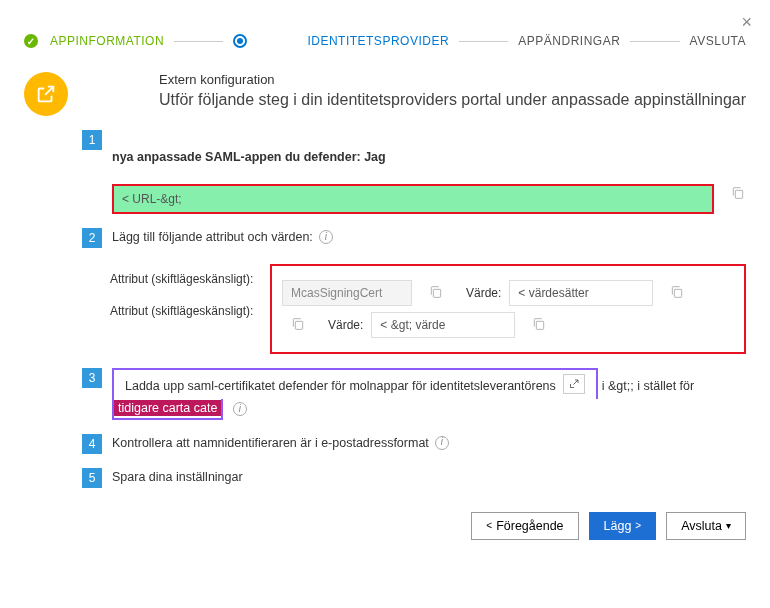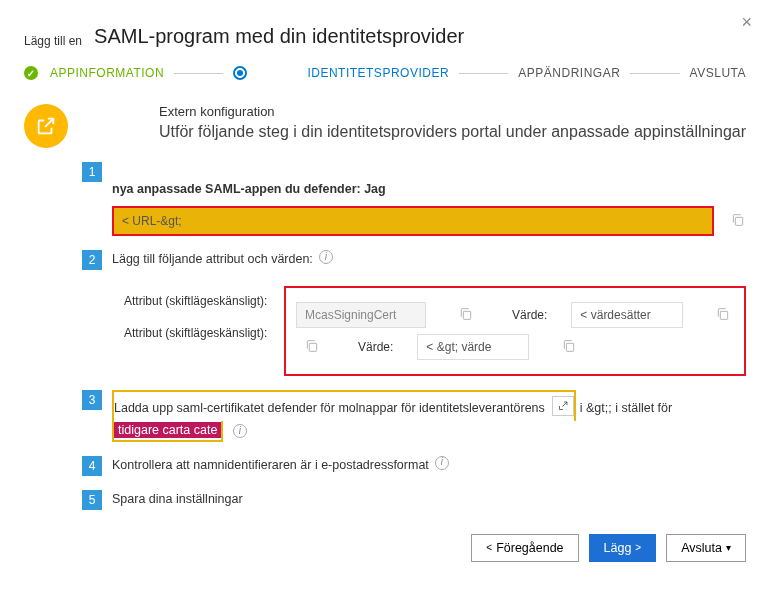--- a/index.html
+++ b/index.html
@@ -38,66 +38,62 @@
   .extern-sub { font-size:16px; color:#444; }
   .steps-col { margin-left:58px; }
   .nstep { display:flex; gap:10px; margin:14px 0 8px 0; align-items:flex-start; }
   .nstep-num {
     flex:0 0 20px; height:20px; background:#3399dd; color:#fff;
     font-size:12px; display:flex; align-items:center; justify-content:center;
   }
   .nstep-text { font-size:12.5px; line-height:1.45; }
   .nstep-text .bold { font-weight:600; }
   .url-box {
-    border:2px solid #e81123; padding:6px 8px;
-    background:#eab308; font-size:12px; color:#555;
+    margin-top:10px; border:2px solid #e81123; padding:6px 8px;
+    background:#86efac; font-size:12px; color:#555;
     display:flex; align-items:center; width:620px;
   }
   .copy-icon { color:#b0b0b0; margin-left:8px; }
   .copy-icon svg { width:16px; height:16px; fill:none; stroke:#b5b5b5; stroke-width:1.5; }
   .info-icon { width:14px; height:14px; border:1px solid #aaa; border-radius:50%; display:inline-flex; align-items:center; justify-content:center; font-size:10px; font-style:italic; color:#888; margin-left:6px; vertical-align:middle; }
   .attr-block { margin-top:8px; border:2px solid #e81123; padding:8px 10px; width:500px; margin-left:30px; }
-  .attr-row { display:flex; align-items:center; gap:24px; font-size:12px; margin:6px 0; }
+  .attr-row { display:flex; align-items:center; gap:8px; font-size:12px; margin:6px 0; }
   .attr-label { width:150px; font-size:12px; }
   .attr-input {
     border:1px solid #ddd; background:#f4f4f4; padding:5px 8px; width:130px;
     font-size:12px; color:#888;
   }
-  .attr-input.val { width:112px; color:#555; background:#fff; }
-  .red-box-3 { border:2px solid #eab308; padding:4px 0; display:inline-block; }
+  .attr-input.val { width:144px; color:#555; background:#fff; }
+  .red-box-3 { border:2px solid #8b5cf6; padding:4px 11px; display:inline-block; }
   .open-ext {
     display:inline-flex; width:22px; height:20px; align-items:center; justify-content:center;
     border:1px solid #ccc; margin-left:4px;
   }
   .open-ext svg { width:12px; height:12px; stroke:#444; stroke-width:1.6; fill:none; }
   .highlight-red { background:#be185d; color:#fff; padding:1px 4px; }
   .footer {
     display:flex; gap:10px; justify-content:flex-end; margin-top:24px;
   }
   .btn {
     font-size:12.5px; padding:6px 14px; border:1px solid #999; background:#fff;
     cursor:pointer; display:inline-flex; align-items:center; gap:4px;
   }
   .btn.primary { background:#1d6fd4; border-color:#1d6fd4; color:#fff; }
   .btn .chev { font-size:10px; }
   .url-outer { display:flex; align-items:center; gap:8px; margin-left:30px; }
-  .row-inline { display:flex; }
+  .row-inline { display:flex; align-items:center; }
   .url-box span { white-space:nowrap; overflow:hidden; }
 </style>
 </head>
 <body>
 
 <div class="dialog">
 
   <div class="close-x">×</div>
 
-  <div class="title-row">
-    <span class="title-small">Lägg till en</span>
-    <span class="title-main">SAML-program med din identitetsprovider</span>
-  </div>
 
   <div class="stepper">
     <div class="step-group">
       <span class="step-dot done"></span>
       <span class="step-label done">APPINFORMATION</span>
     </div>
     <span class="step-line"></span>
     <div class="step-group">
       <span class="step-dot active"></span>
       <span class="step-label active">IDENTITETSPROVIDER</span>
@@ -148,21 +144,21 @@
     </div>
 
     <div class="nstep">
       <div class="nstep-num">2</div>
       <div class="nstep-text row-inline">
         <span>Lägg till följande attribut och värden:</span>
         <span class="info-icon">i</span>
       </div>
     </div>
     <div style="display:flex; align-items:flex-start;">
-      <div style="margin-left:42px; display:flex; flex-direction:column; gap:18px; padding-top:16px;">
+      <div style="margin-left:28px; display:flex; flex-direction:column; gap:18px; padding-top:16px;">
         <div class="attr-label">Attribut (skiftlägeskänsligt):</div>
         <div class="attr-label">Attribut (skiftlägeskänsligt):</div>
       </div>
       <div class="attr-block" style="margin-left:10px;">
         <div class="attr-row">
           <input class="attr-input" readonly="" value="McasSigningCert" style="">
           <span class="copy-icon"><svg viewBox="0 0 24 24">
                 <rect x="8" y="8" width="11" height="12" rx="1"></rect>
                 <path d="M5 16V5a1 1 0 0 1 1-1h10"></path>
               </svg></span>

